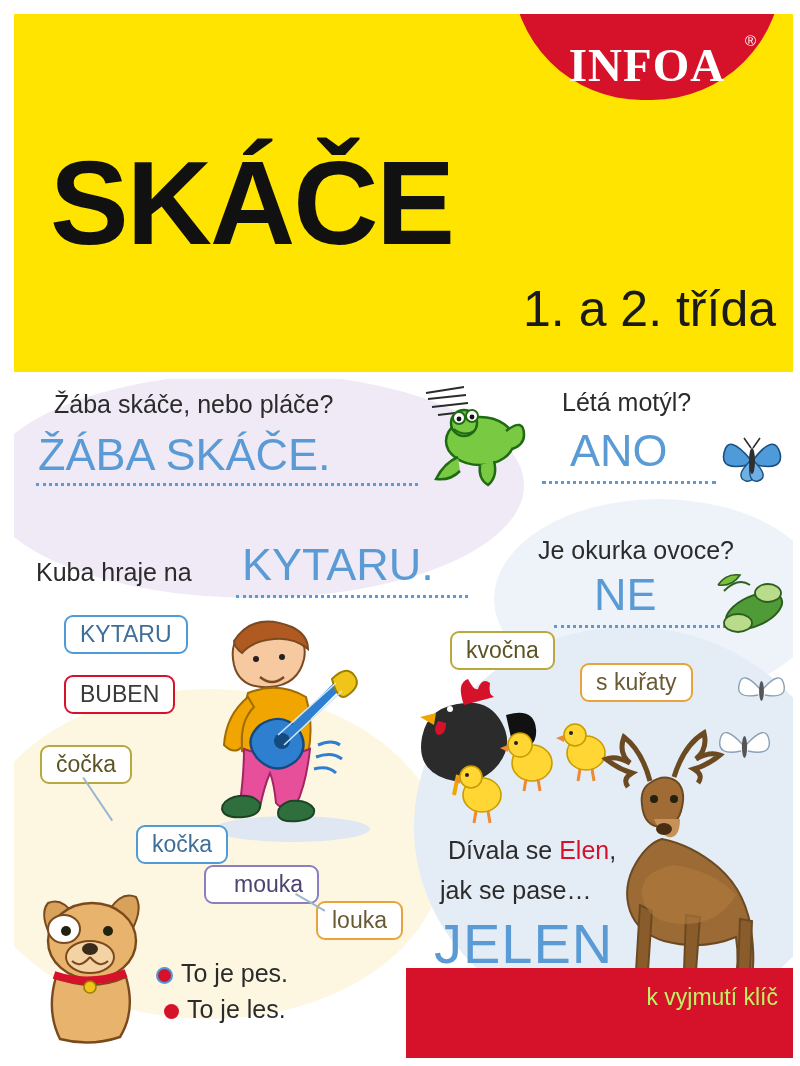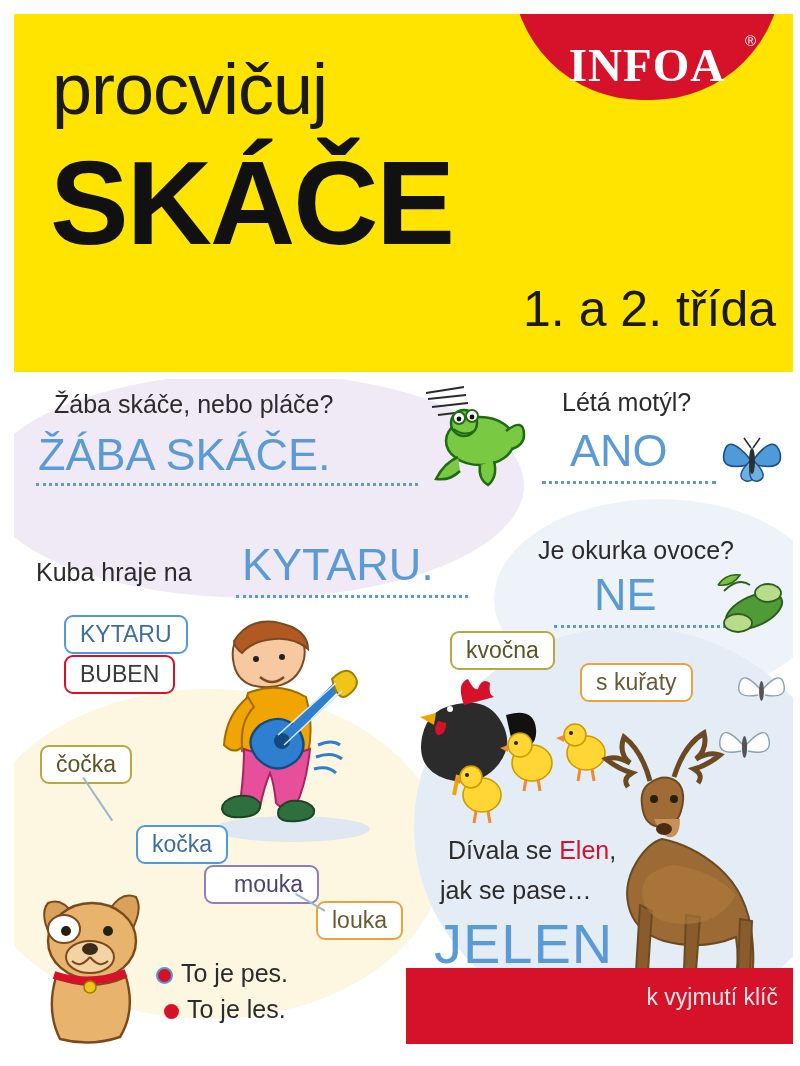--- a/index.html
+++ b/index.html
@@ -86,23 +86,23 @@
     background:#e4ecf6;
   }
   .blob-blue2{
     left:480px;top:120px;width:330px;height:200px;
     background:#eef3fa;
   }
 
   
   .redbar{
     position:absolute;left:392px;top:589px;
-    width:394px;height:76px;
+    width:394px;height:90px;
     background:#d6122b;
-    color:#e5e5e5;
+    color:#bef264;
     text-align:right;
     box-sizing:border-box;
     padding:14px 22px 0 0;
     font-size:23px;line-height:30px;
   }
 
   
   .q{
     position:absolute;
     color:#2b2b2b;
@@ -169,21 +169,20 @@
 
 <div class="page">
 
   <div class="header">
 
     <div class="logo">
       <div class="logo-text">INFOA</div>
       <div class="logo-reg">®</div>
     </div>
 
-    <div class="title-main">procvičuj</div>
     <div class="title-big">SKÁČE</div>
     <div class="title-grade">1. a 2. třída</div>
   </div>
 
   <div class="content">
 
     <div class="blob blob-violet"></div>
     <div class="blob blob-blue2"></div>
     <div class="blob blob-cream"></div>
     <div class="blob blob-blue"></div>
@@ -229,21 +228,21 @@
       <ellipse cx="54" cy="22" rx="13" ry="9" fill="#b9dc8c" stroke="#2d5e1d" stroke-width="1.8"></ellipse>
       <path d="M10 20 q14 -14 26 -6" stroke="#2d5e1d" stroke-width="2" fill="none"></path>
       <path d="M4 14 q8 -12 22 -10 q-8 12 -22 10" fill="#7bbf3f" stroke="#2d5e1d" stroke-width="1.6"></path>
     </svg>
 
     <div class="q" style="left:22px;top:178px;">Kuba hraje na</div>
     <div class="ans" style="left:228px;top:162px;">KYTARU.</div>
     <div class="dotline" style="left:222px;top:216px;width:232px;"></div>
 
     <div class="wordbox wb-blue" style="left:50px;top:236px;">KYTARU</div>
-    <div class="wordbox wb-red" style="left:50px;top:276px;">BUBEN</div>
+    <div class="wordbox wb-red" style="left:50px;top:296px;">BUBEN</div>
 
     <svg class="art" style="left:168px;top:228px;" width="220" height="240" viewBox="0 0 220 240">
       <ellipse cx="110" cy="222" rx="78" ry="13" fill="#dfe8f2"></ellipse>
 
       <path d="M56 30 q24 -24 52 -8 q18 10 14 30 q-6 26 -34 28 q-30 2 -36 -22 q-4 -18 4 -28z" fill="#f6c9a0" stroke="#7a4a23" stroke-width="2"></path>
       <path d="M52 34 q20 -30 58 -14 q16 8 16 22 q-14 -12 -34 -10 q-22 2 -32 14 q-8 -6 -8 -12z" fill="#b05a22" stroke="#7a4a23" stroke-width="2"></path>
       <circle cx="74" cy="52" r="3" fill="#222"></circle>
       <circle cx="100" cy="50" r="3" fill="#222"></circle>
       <path d="M78 70 q12 10 24 0" stroke="#7a4a23" stroke-width="2.4" fill="none"></path>
 

